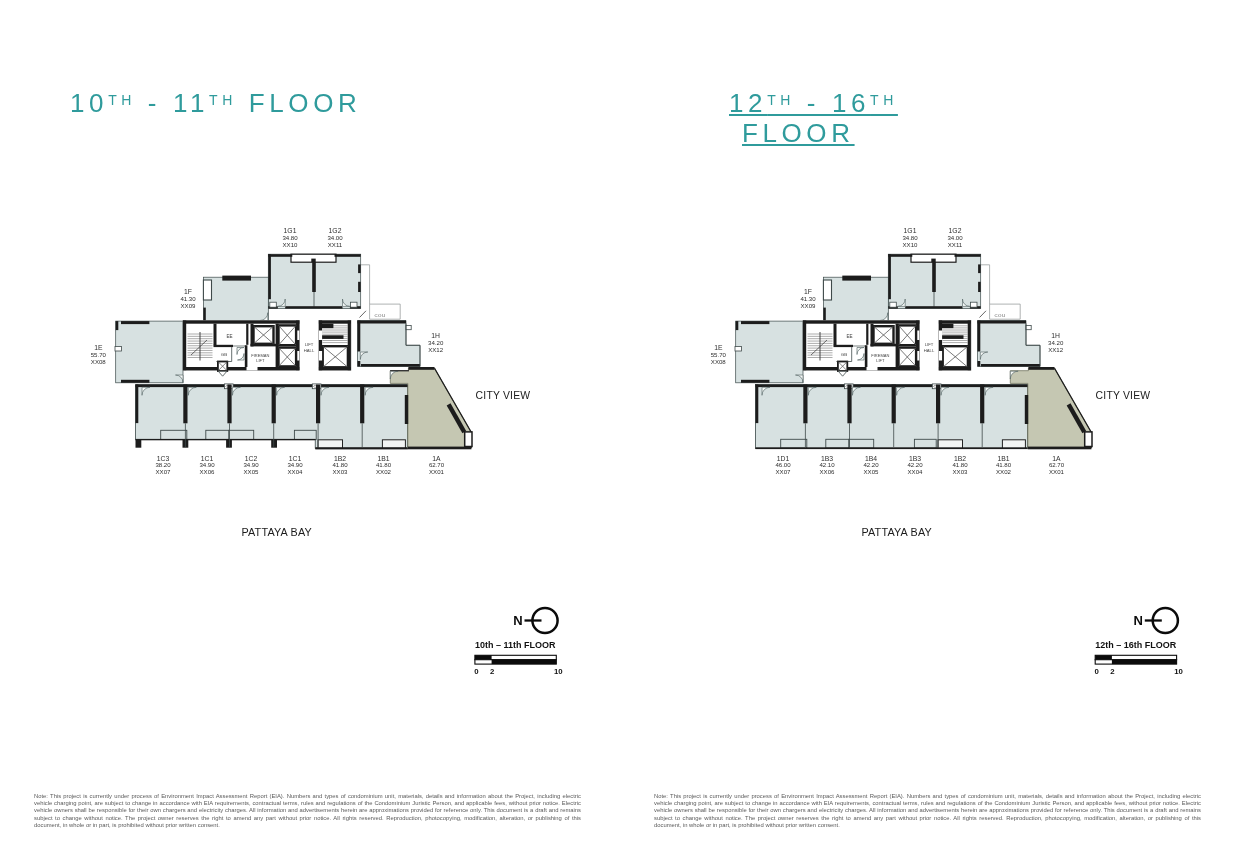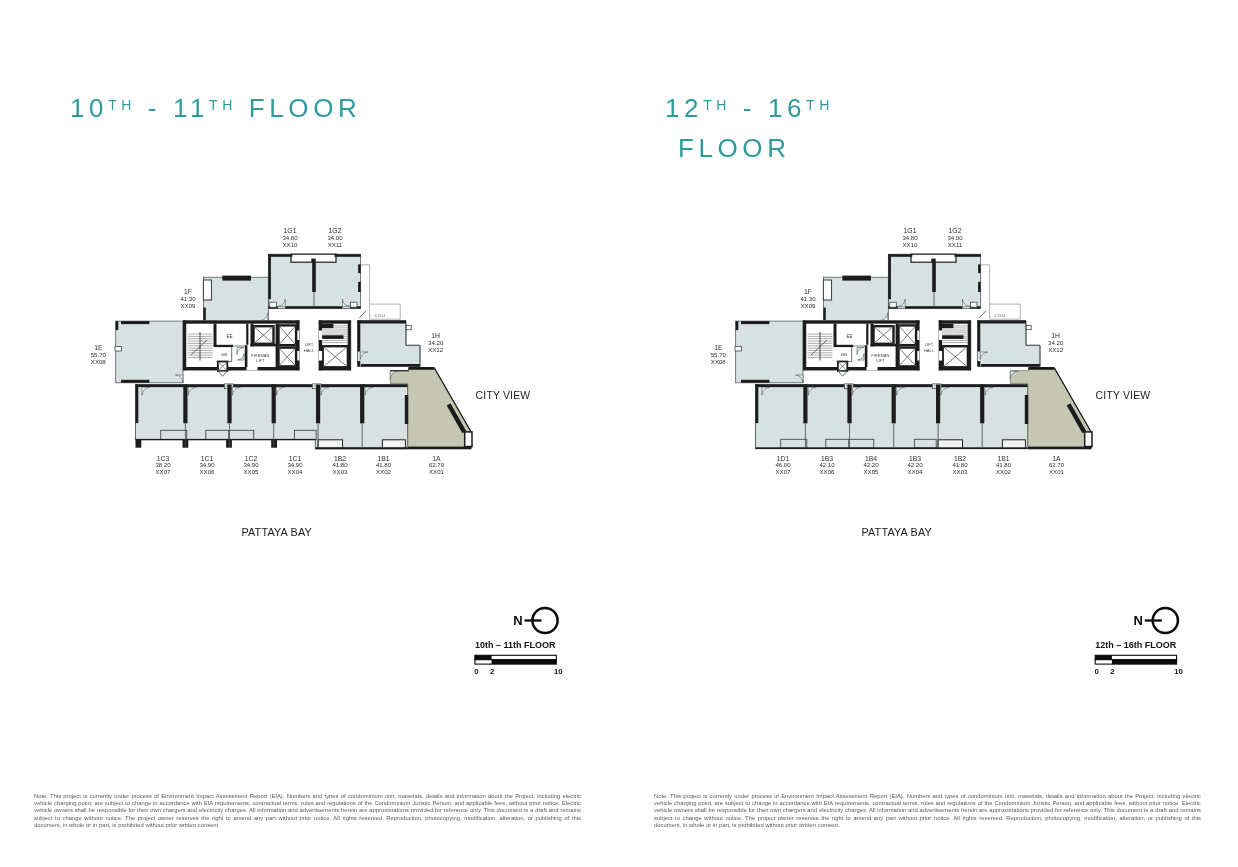--- a/index.html
+++ b/index.html
@@ -1,27 +1,27 @@
 <!DOCTYPE html>
 <html><head><meta charset="utf-8">
 <style>
   html,body { margin:0; padding:0; background:#ffffff; }
   body { width:1238px; height:867px; position:relative; overflow:hidden;
          font-family:"Liberation Sans", sans-serif; }
   .title { position:absolute; color:#2f9b9c; font-size:26px; font-weight:400;
-            letter-spacing:4.6px; line-height:40px; }
+            letter-spacing:4.6px; line-height:30px; }
   .title sup { font-size:14px; letter-spacing:4.6px; vertical-align:6.5px; }
   .note { position:absolute; top:792.5px; width:547px; color:#5a5a5a;
            font-size:5.85px; line-height:7.4px; }
   .jl { text-align:justify; text-align-last:justify; }
   .ll { text-align:left; }
 </style></head>
 <body>
 <div class="title" style="left:70px; top:85px;">10<sup>TH</sup> - 11<sup>TH</sup> FLOOR</div>
-<div class="title" style="left:665px; top:85px;">12<sup>TH</sup> - 16<sup>TH</sup><br><span style="margin-left:13px">FLOOR</span></div>
+<div class="title" style="left:729px; top:85px;text-decoration:underline;">12<sup>TH</sup> - 16<sup>TH</sup><br><span style="margin-left:13px">FLOOR</span></div>
 <svg width="1238" height="867" viewBox="0 0 1238 867" style="position:absolute;left:0;top:0;" xmlns="http://www.w3.org/2000/svg">
 <g id="plan1">
       <rect x="268.3" y="254.2" width="92.4" height="54.4" fill="#d7e1e1" stroke="#3a4848" stroke-width="0.7"></rect>
 <rect x="203.4" y="277.2" width="64.9" height="44.3" fill="#d7e1e1" stroke="#3a4848" stroke-width="0.7"></rect>
 <rect x="115.7" y="321.1" width="67.3" height="61.7" fill="#d7e1e1" stroke="#3a4848" stroke-width="0.7"></rect>
 <path d="M357.5,320.5 H406 V345.3 H420 V366.5 H357.5 Z" fill="#d7e1e1" stroke="#3a4848" stroke-width="0.7"></path>
 <path d="M360.7,264.8 H369.6 V304.1 H400.2 V319.2 H369.6 V304.1" fill="none" stroke="#9aa0a0" stroke-width="0.8"></path>
 <line x1="359.5" y1="317.5" x2="366.0" y2="310.8" stroke="#555" stroke-width="0.9"></line>
 <text x="380.0" y="317.0" font-family="Liberation Sans, sans-serif" font-size="4.4" text-anchor="middle" fill="#555" font-weight="normal" letter-spacing="0.4">COU</text>
 <rect x="291.0" y="254.2" width="45.0" height="8.0" fill="#ffffff" stroke="#1c1c1c" stroke-width="1.2"></rect>

